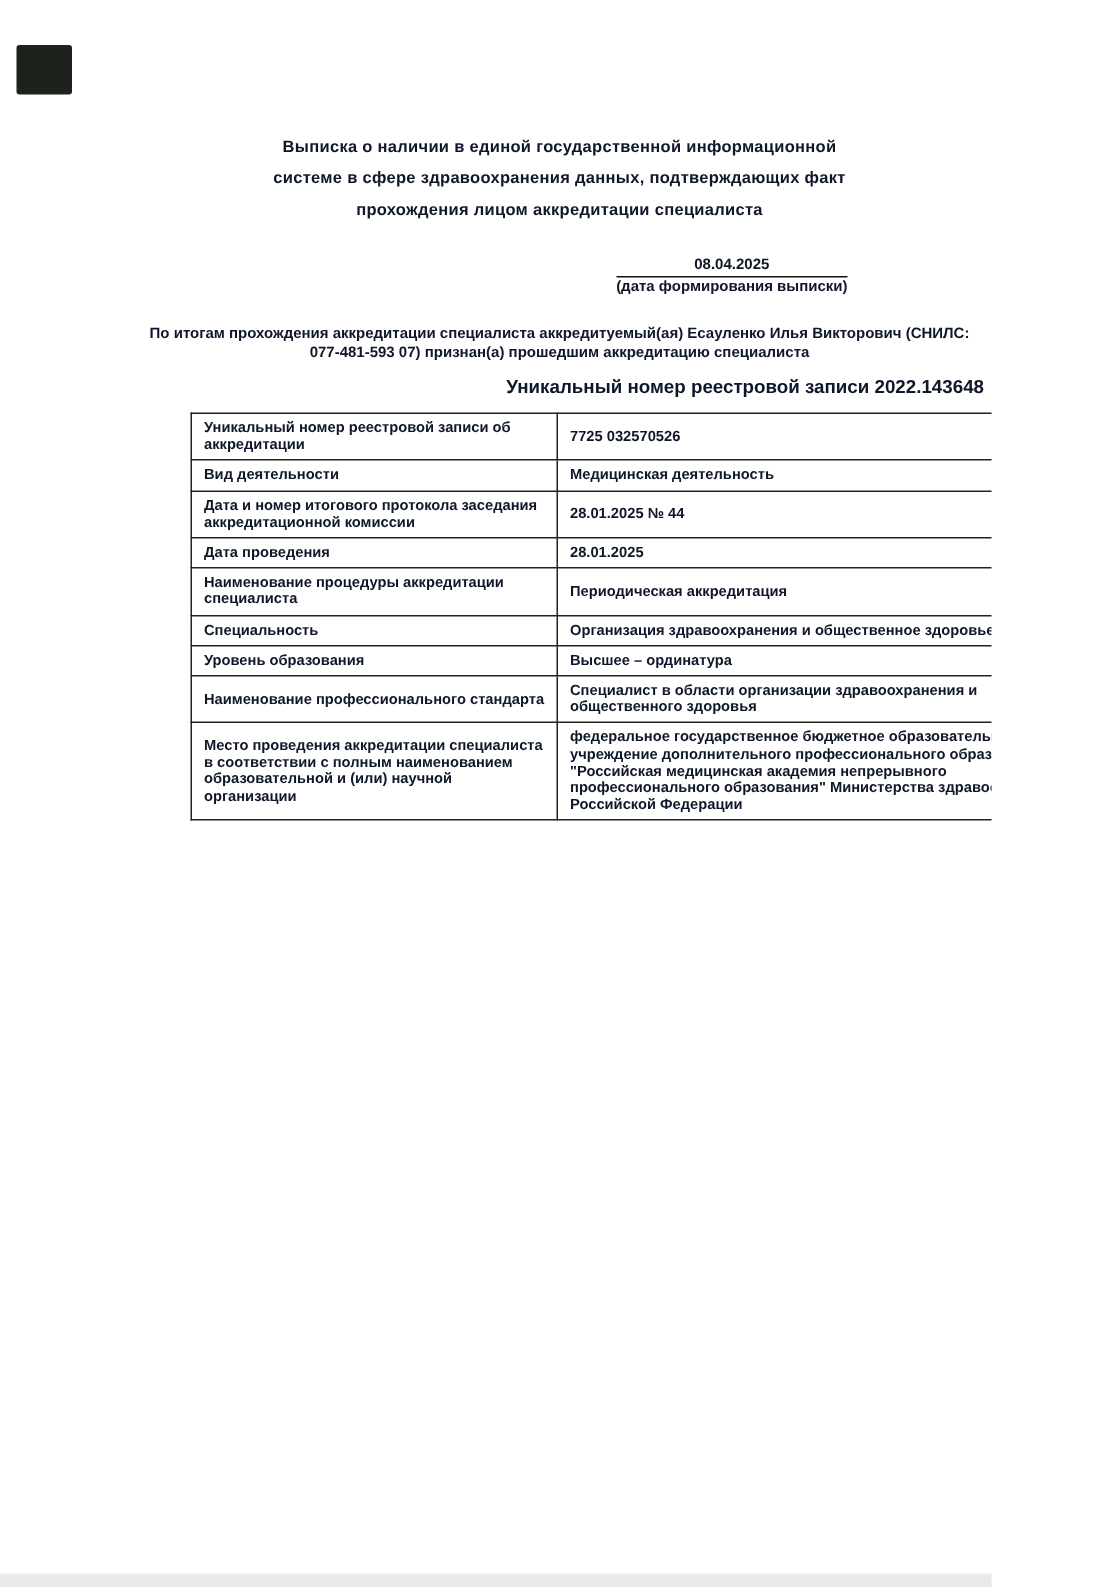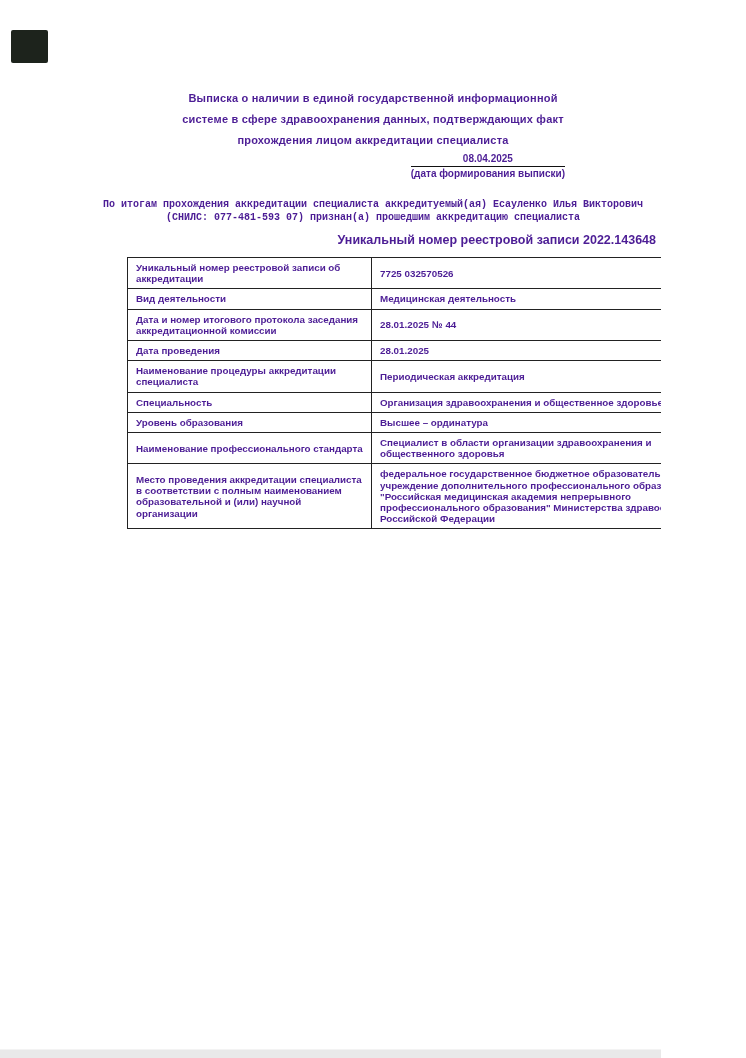--- a/index.html
+++ b/index.html
@@ -4,21 +4,21 @@
 <style>
   html, body { margin: 0; padding: 0; background: #ffffff; }
   .page {
     position: relative;
     width: 661px;
     height: 1058px;
     background: #ffffff;
     overflow: hidden;
     font-family: "Liberation Sans", sans-serif;
     font-weight: bold;
-    color: #4c1d95;
+    color: #0f172a;
   }
   .corner-square {
     position: absolute;
     left: 11px;
     top: 30px;
     width: 37px;
     height: 33px;
     background: #1d231c;
     border-radius: 2px;
   }
@@ -38,21 +38,21 @@
     width: 566px;
   }
   .doc-title {
     margin-top: 88px;
     text-align: center;
     font-size: 11px;
     line-height: 21px;
     letter-spacing: 0.2px;
   }
   .date-row {
-    margin-top: 2px;
+    margin-top: 20px;
     display: flex;
     justify-content: flex-end;
     padding-right: 91px;
   }
   .date-block { text-align: center; }
   .date-value {
     font-size: 10px;
     line-height: 11px;
     padding: 0 4px 2px 4px;
     border-bottom: 1.5px solid #111111;
@@ -62,21 +62,20 @@
     line-height: 11px;
     padding-top: 1px;
     white-space: nowrap;
   }
   .intro {
     margin: 19px auto 0 auto;
     width: 566px;
     text-align: center;
     font-size: 10px;
     line-height: 13px;
-    font-family: Liberation Mono, monospace;
   }
   .section-heading {
     margin-top: 32px;
     text-align: center;
     font-size: 10px;
     line-height: 13px;
     text-decoration: underline;
   }
   .registry-heading {
     margin-top: 9px;

